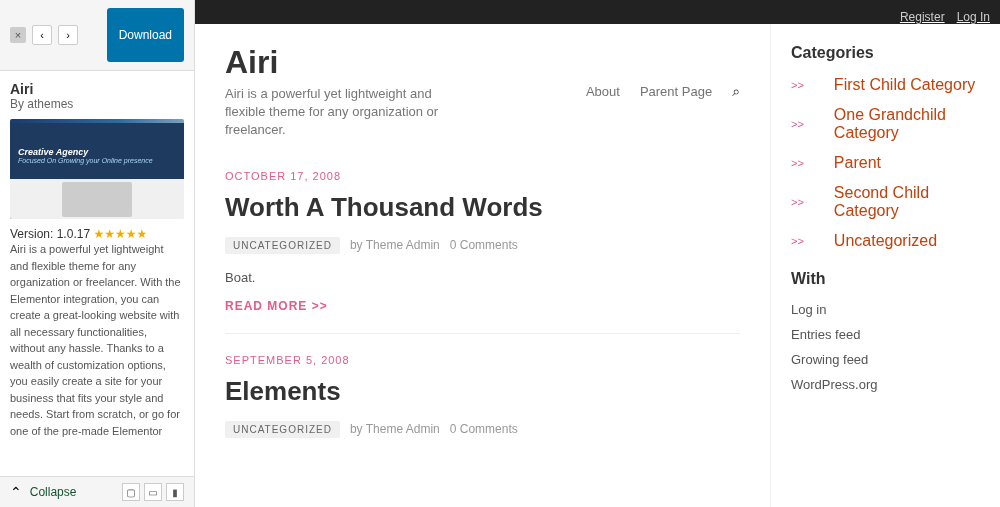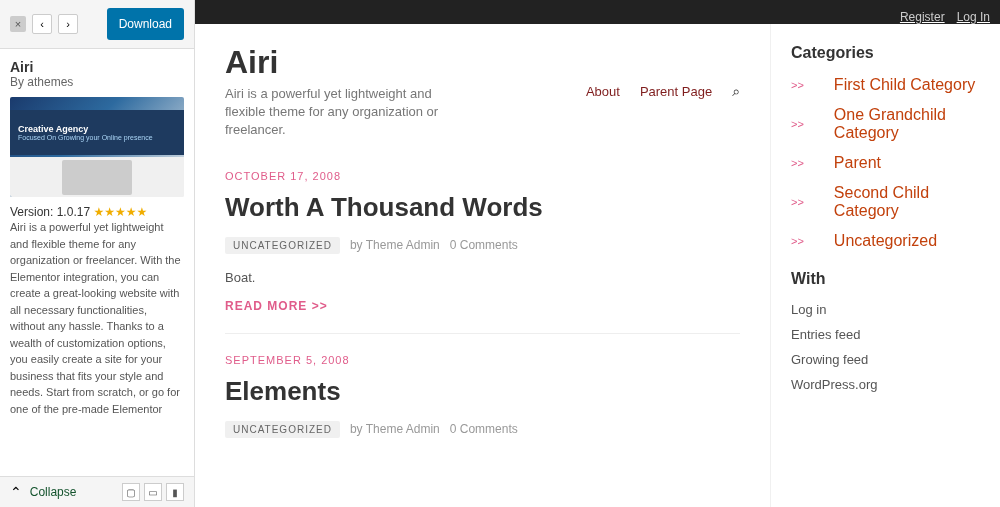--- a/index.html
+++ b/index.html
@@ -45,21 +45,21 @@
       cursor: pointer;
       font-size: 11px;
       display: flex; align-items: center; justify-content: center;
       border-radius: 2px;
     }
 
     .download-btn {
       background: #0073aa;
       color: #fff;
       border: none;
-      padding: 9px 12px;
+      padding: 20px 12px;
       font-size: 12px;
       cursor: pointer;
       border-radius: 3px;
       margin-left: auto;
     }
 
     #sidebar-content {
       padding: 10px;
       overflow-y: auto;
       flex: 1;
@@ -82,23 +82,24 @@
       height: 100px;
       background: linear-gradient(135deg, #1a3a6c 0%, #2d6a9f 40%, #eee 100%);
       margin-bottom: 8px;
       border-radius: 2px;
       position: relative;
       overflow: hidden;
     }
 
     .screenshot-inner {
       position: absolute;
-      top: 13px; left: 0; right: 0;
+      top: 4px; left: 0; right: 0;
       background: #1e3a5f;
-      padding: 14px 8px;
+      padding: 24px 8px;
+      font-style: italic;
     }
 
     .screenshot-title {
       color: #fff;
       font-size: 9px;
       font-weight: bold;
     }
 
     .screenshot-sub {
       color: #aad4f5;
@@ -228,21 +229,21 @@
     }
 
     #site-nav {
       display: flex;
       align-items: center;
       gap: 20px;
     }
 
     .nav-link {
       font-size: 13px;
-      color: #7f1d1d;
+      color: #737373;
       text-decoration: none;
       cursor: pointer;
     }
 
     .search-icon-nav {
       cursor: pointer;
       font-size: 14px;
       color: #333;
     }
 

